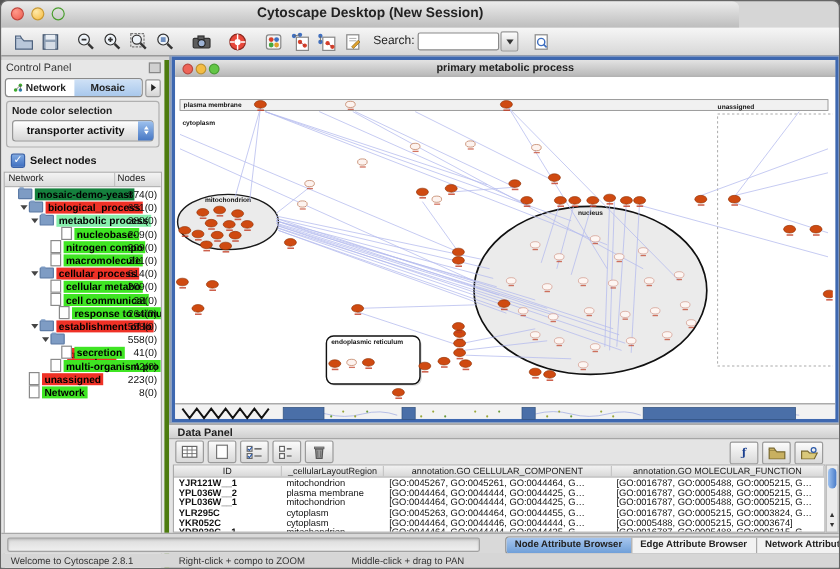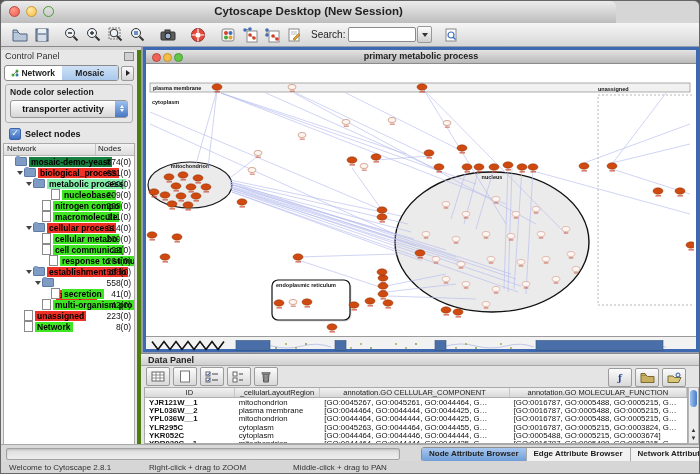--- a/index.html
+++ b/index.html
@@ -768,16 +768,16 @@
     <div class="hsb"></div>
     <div class="btabs" id="btabs">
         <div class="btab sel">Node Attribute Browser</div>
         <div class="btab">Edge Attribute Browser</div>
         <div class="btab">Network Attribute Browser</div>
       </div>
   </div>
 
   <div class="statusbar">
     <span class="st1">Welcome to Cytoscape 2.8.1</span>
-    <span class="st2">Right-click + drag to ZOOM</span>
+    <span class="st2">Right-click + compo to ZOOM</span>
     <span class="st3">Middle-click + drag to PAN</span>
   </div>
 </div>
 
 </body></html>

